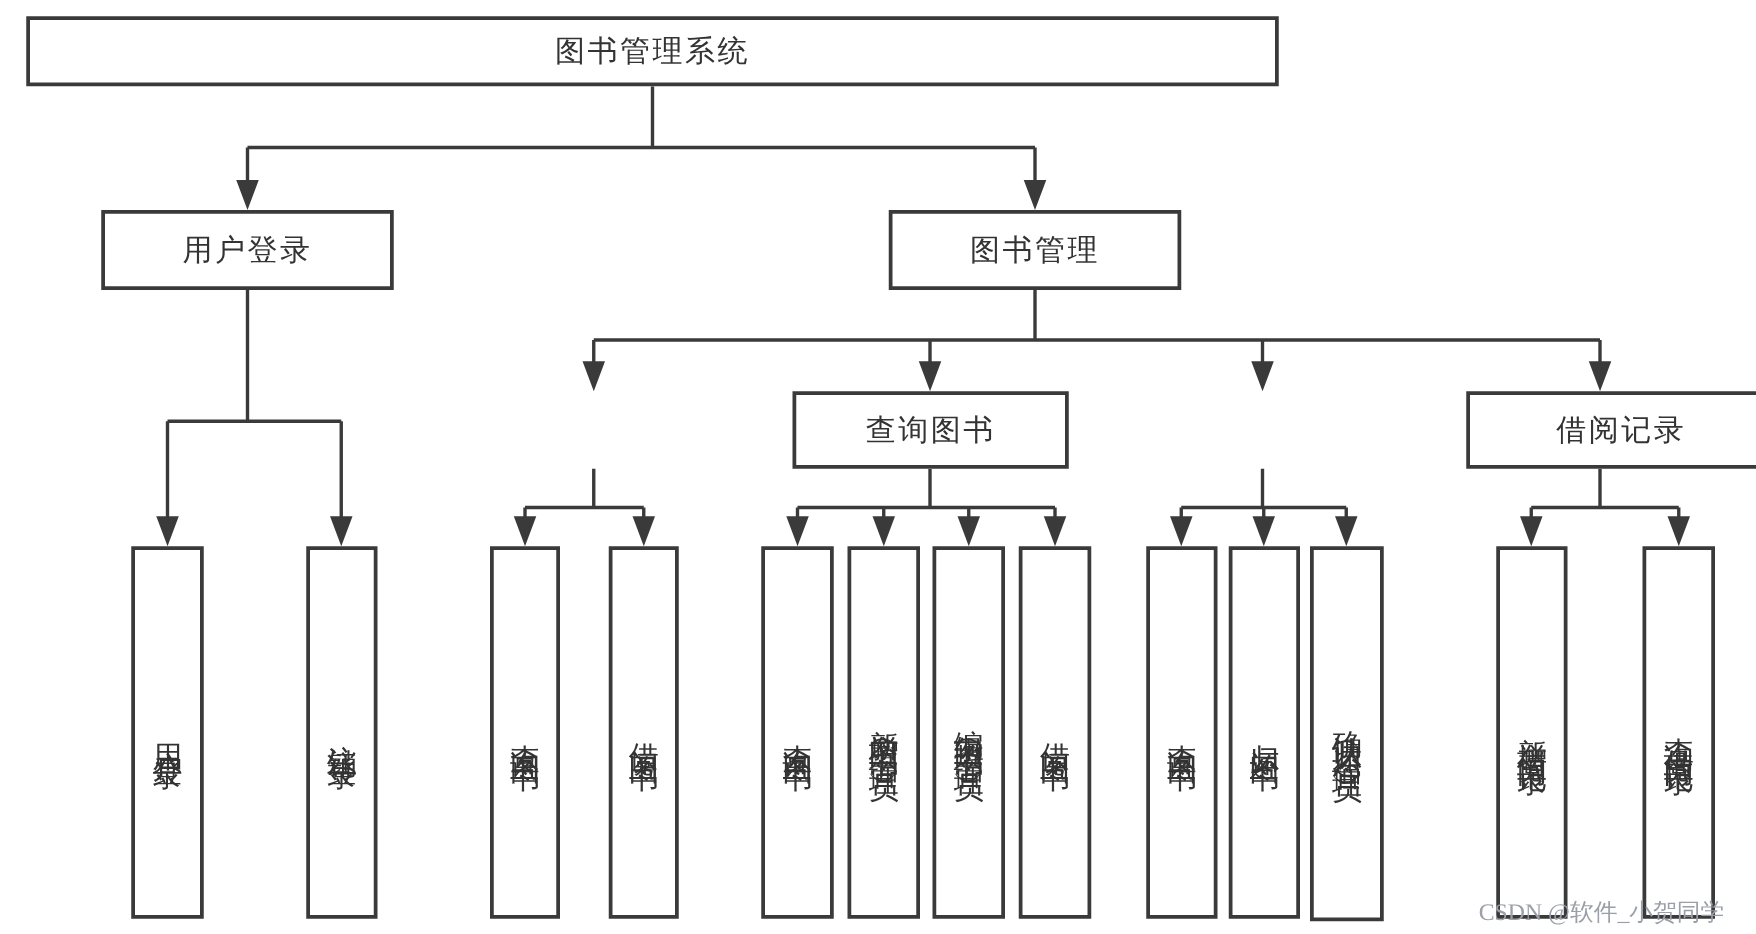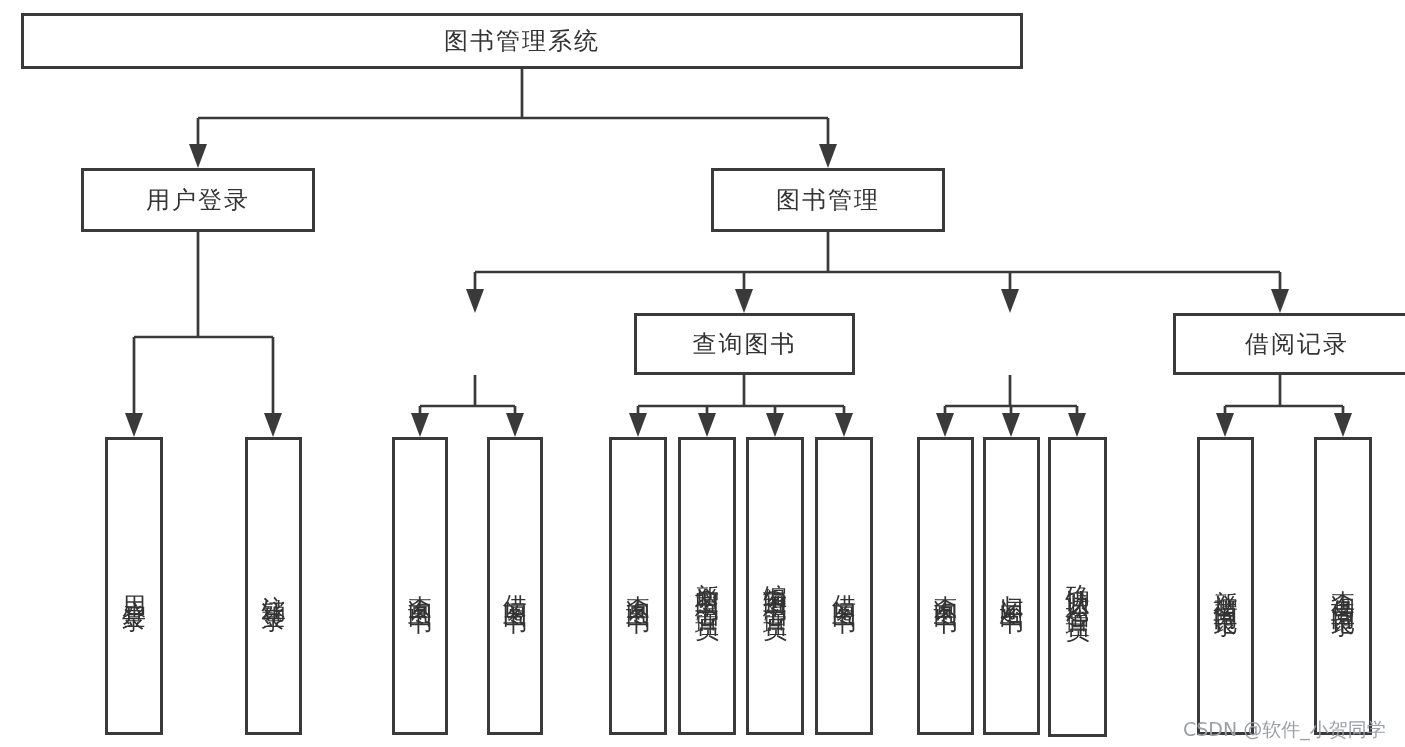--- a/index.html
+++ b/index.html
@@ -39,20 +39,21 @@
     letter-spacing:5px;
     line-height:1;
     color:var(--text);
   }
   .watermark{
     position:absolute;
     left:1183px;top:717px;
     font-size:19px;
     color:var(--watermark);
     white-space:nowrap;
+    font-family:Liberation Serif, serif;
   }
 </style>
 </head>
 <body>
 
 <div class="canvas">
 
   <svg id="connectors" viewBox="0 0 1405 747">
       <path d="M522 69V118M198 118H828M198 118V150M828 118V150" class="connector"></path>
       <polygon points="189,144 207,144 198,168" class="arrowhead"></polygon>

